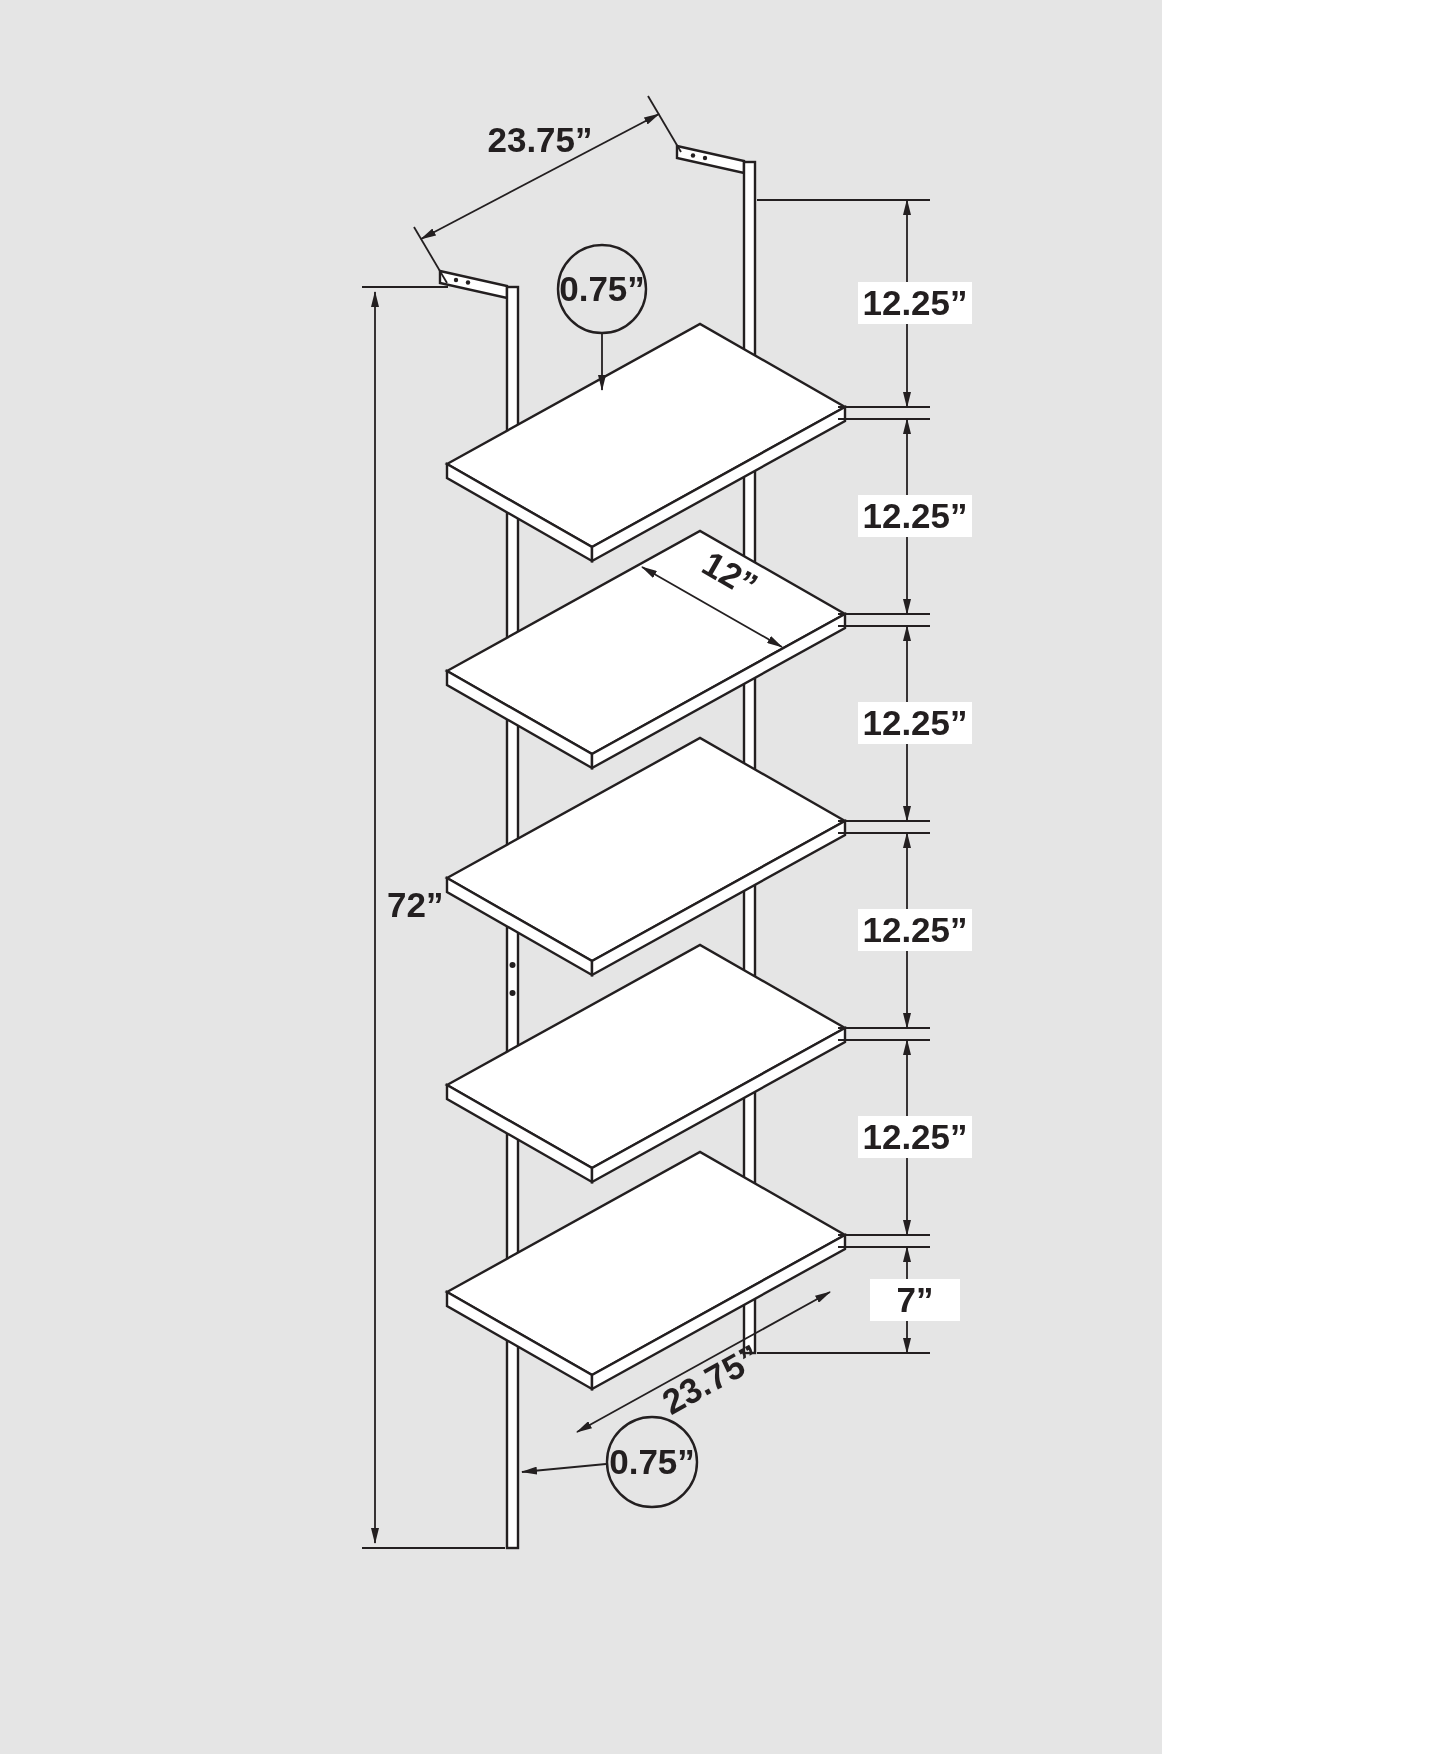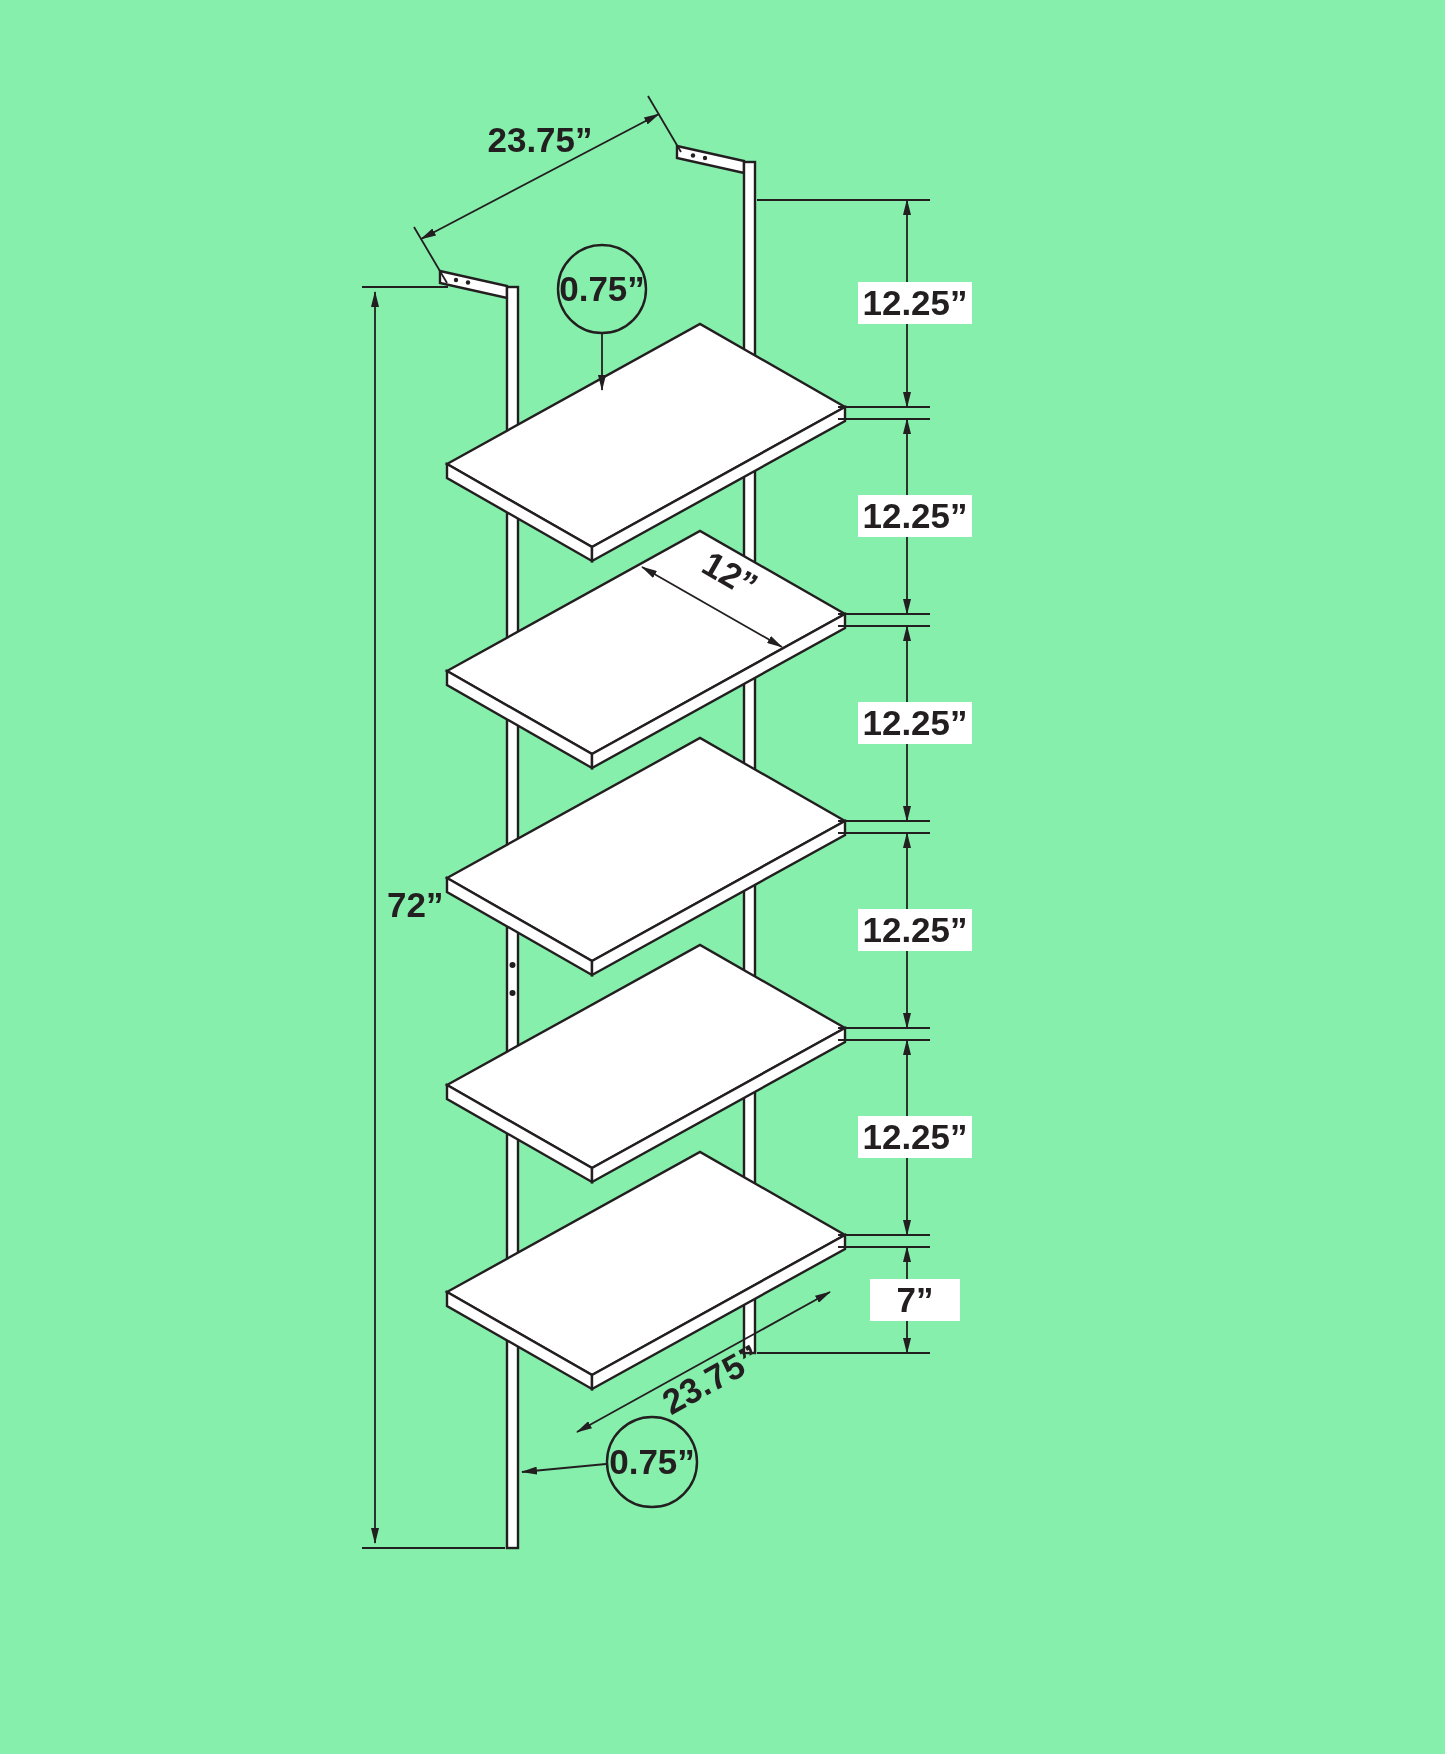--- a/index.html
+++ b/index.html
@@ -1,19 +1,19 @@
 <!DOCTYPE html>
 <html><head>
 <meta charset="utf-8">
 <style>
   html, body { margin: 0; padding: 0; background: #ffffff; }
   .figure-wrap {
-    width: 1445px;
+    width: 1162px;
     height: 1754px;
-    background: #86efac;
+    background: #e5e5e5;
     position: relative;
     font-family: "Liberation Sans", sans-serif;
   }
   svg { display: block; }
   .s  { stroke: #231f20; stroke-width: 2.4; fill: #ffffff; stroke-linejoin: miter; }
   .sl { stroke: #231f20; stroke-width: 2.4; fill: none; }
   .d  { stroke: #231f20; stroke-width: 1.8; fill: none; }
   .hole { fill: #231f20; stroke: none; }
   .bg { fill: #ffffff; stroke: none; }
   .t {

